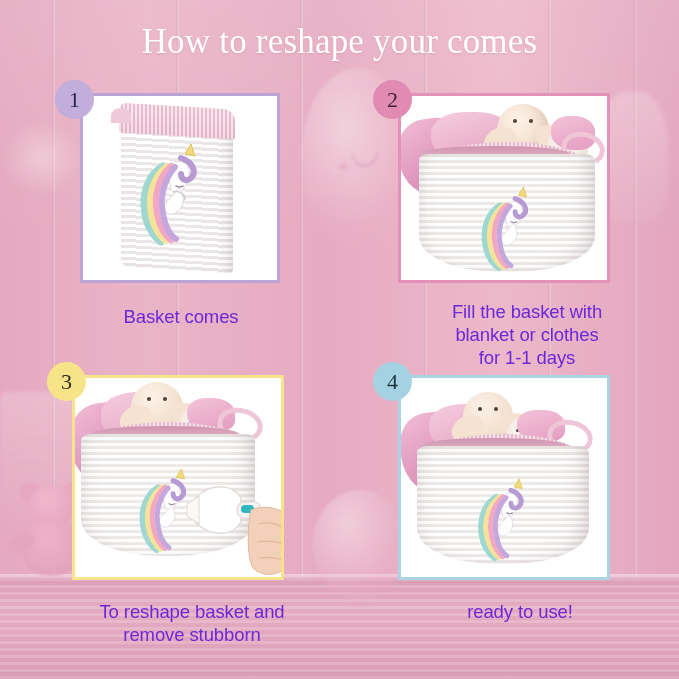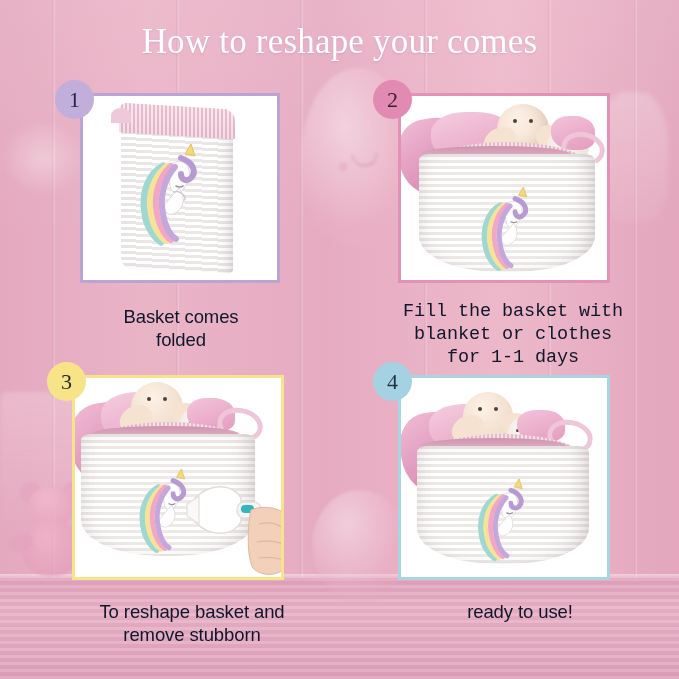--- a/index.html
+++ b/index.html
@@ -139,21 +139,21 @@
     width: 39px; height: 39px; border-radius: 50%;
     display: flex; align-items: center; justify-content: center;
     font-family: "Liberation Serif", "DejaVu Serif", serif;
     font-size: 22px; color: #26224a; line-height: 1;
   }
 
   .caption {
     position: absolute;
     text-align: center;
     font-size: 18.5px; line-height: 23px;
-    color: #0f172a;
+    color: #6d28d9;
     letter-spacing: -.1px;
   }
 
   
   .scene { position: absolute; left: 0; top: 0; width: 100%; height: 100%; }
 
   .basket-round {
     position: absolute;
     border-radius: 10px 10px 46% 46% / 6px 6px 30% 30%;
     background:
@@ -267,21 +267,20 @@
         </div>
       </div>
     </div>
     <div class="badge" style="left:-25px; top:-13px; background:#c2aedb; color:#26224a;">
       <span>1</span>
     </div>
   </div>
 
   <div class="caption" style="left:46px; top:305px; width:270px;">
     <div>Basket comes</div>
-    <div>folded</div>
   </div>
 
   <div class="card" style="left:398px; top:93px; width:212px; height:190px;">
     <div class="photo" style="width:212px; height:190px; border-color:#e392b7;">
       <div class="scene">
 
         <div class="blanket" style="left:-2px; top:22px; width:72px; height:78px;
              background: linear-gradient(150deg,#f1bdd6,#de94ba 60%,#ecb2cf);
              transform: rotate(-8deg);"></div>
         <div class="blanket" style="left:30px; top:16px; width:84px; height:52px;
@@ -323,21 +322,21 @@
             <path d="M49 48 q4 2 7 0" fill="none" stroke="#9b93a3" stroke-width="1.6" stroke-linecap="round"></path>
           </svg>
         </div>
       </div>
     </div>
     <div class="badge" style="left:-25px; top:-13px; background:#e28bb2; color:#3b1f33;">
       <span>2</span>
     </div>
   </div>
 
-  <div class="caption" style="left:368px; top:300px; width:290px;font-family:Liberation Mono, monospace;">
+  <div class="caption" style="left:382px; top:300px; width:290px;">
     <div>Fill the basket with</div>
     <div>blanket or clothes</div>
     <div>for 1-1 days</div>
   </div>
 
   <div class="card" style="left:72px; top:375px; width:212px; height:205px;">
     <div class="photo" style="width:212px; height:205px; border-color:#f6e38a;">
       <div class="scene">
         <div class="blanket" style="left:-4px; top:24px; width:78px; height:86px;
              background: linear-gradient(150deg,#f1bdd6,#de94ba 60%,#ecb2cf);

